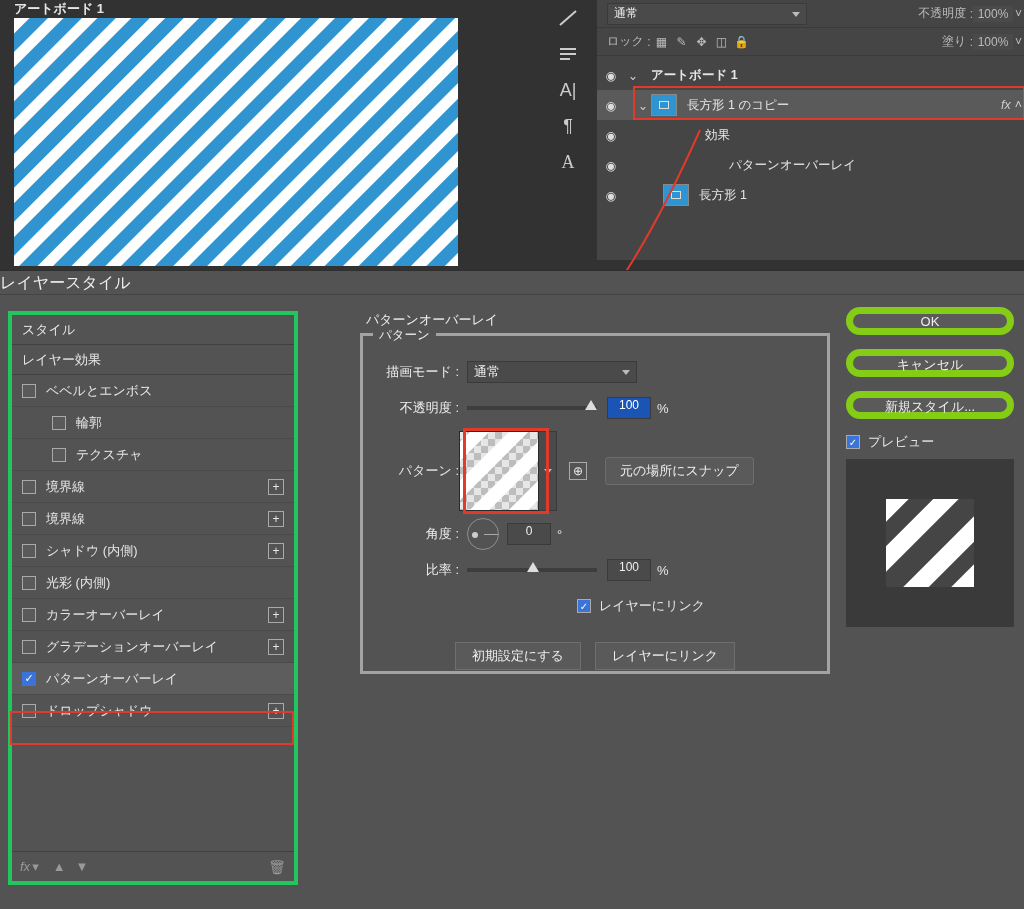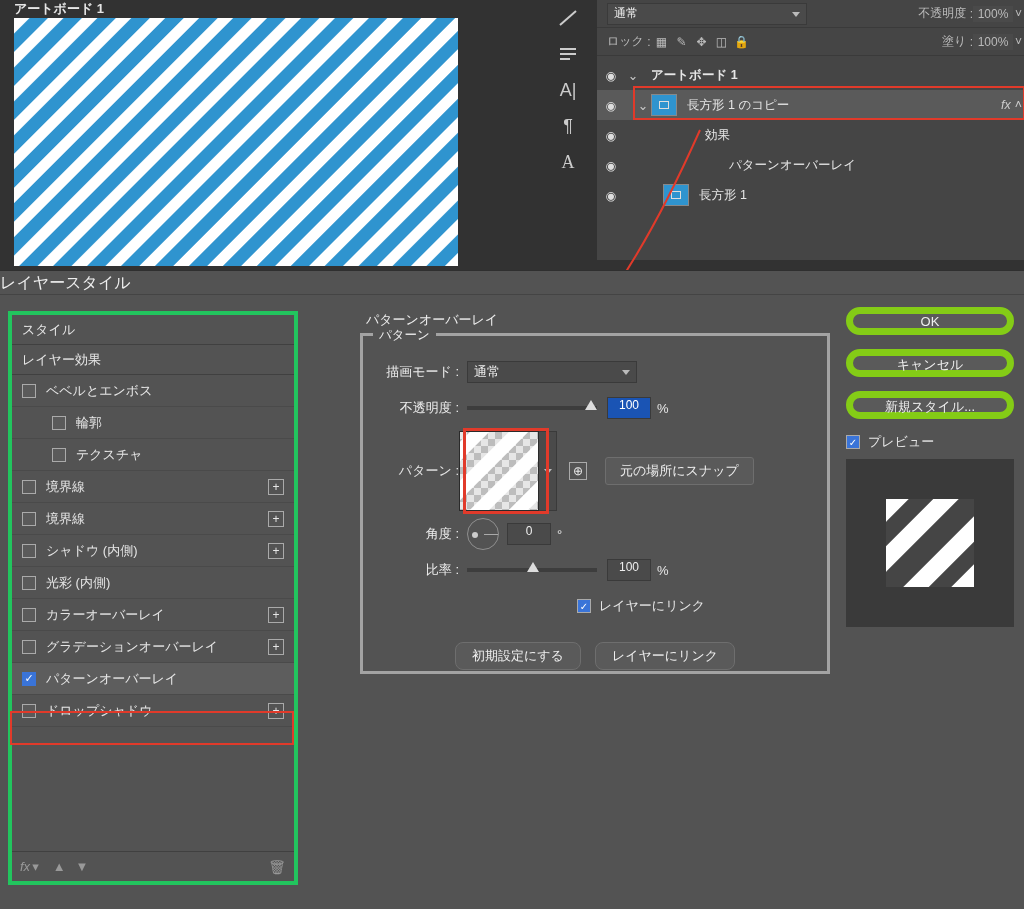--- a/index.html
+++ b/index.html
@@ -221,21 +221,21 @@
   .chk2 {
     width:14px; height:14px; border:1px solid #aaa; background:#3a74d8;
     display:flex; align-items:center; justify-content:center; color:#fff; font-size:10px;
     margin-right:8px;
   }
   .chk2::after { content:"✓"; }
 
   .btn-row { display:flex; gap:14px; justify-content:center; margin-top:18px; }
   .dbtn {
     height:28px; padding:0 16px; background:#5a5a5a; border:1px solid #6e6e6e;
-    border-radius:8px; display:flex; align-items:center; color:#eee;
+    border-radius:0; display:flex; align-items:center; color:#eee;
   }
 
   
   .right-col {
     position:absolute; left:846px; top:36px; width:170px;
   }
   .rbtn {
     width:168px; height:28px; border:7px solid #84cc16; border-radius:14px;
     background:#5a5a5a; color:#eee; display:flex; align-items:flex-start; justify-content:center;
     margin-bottom:14px; font-size:13px;

